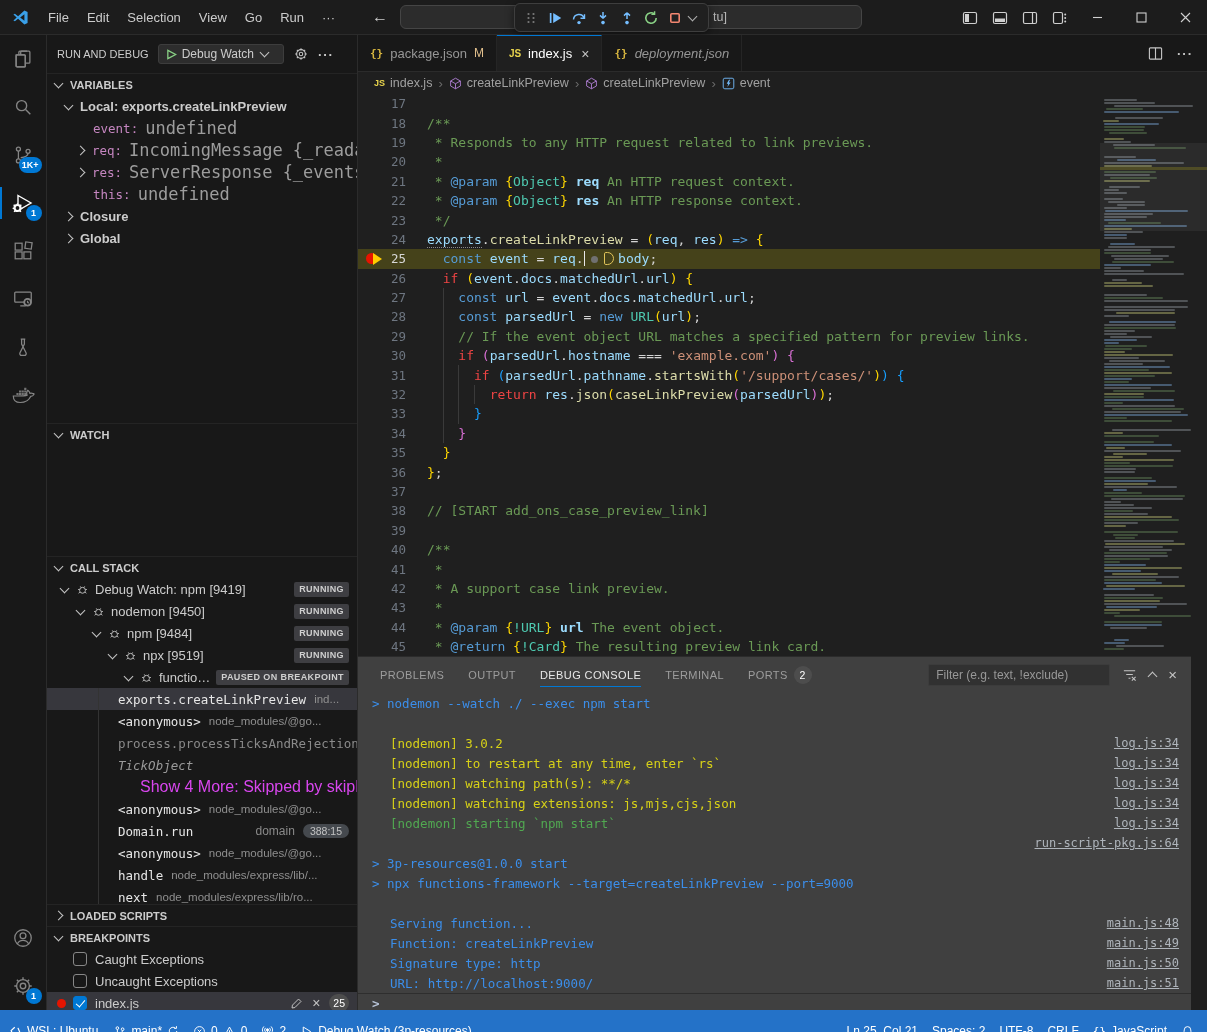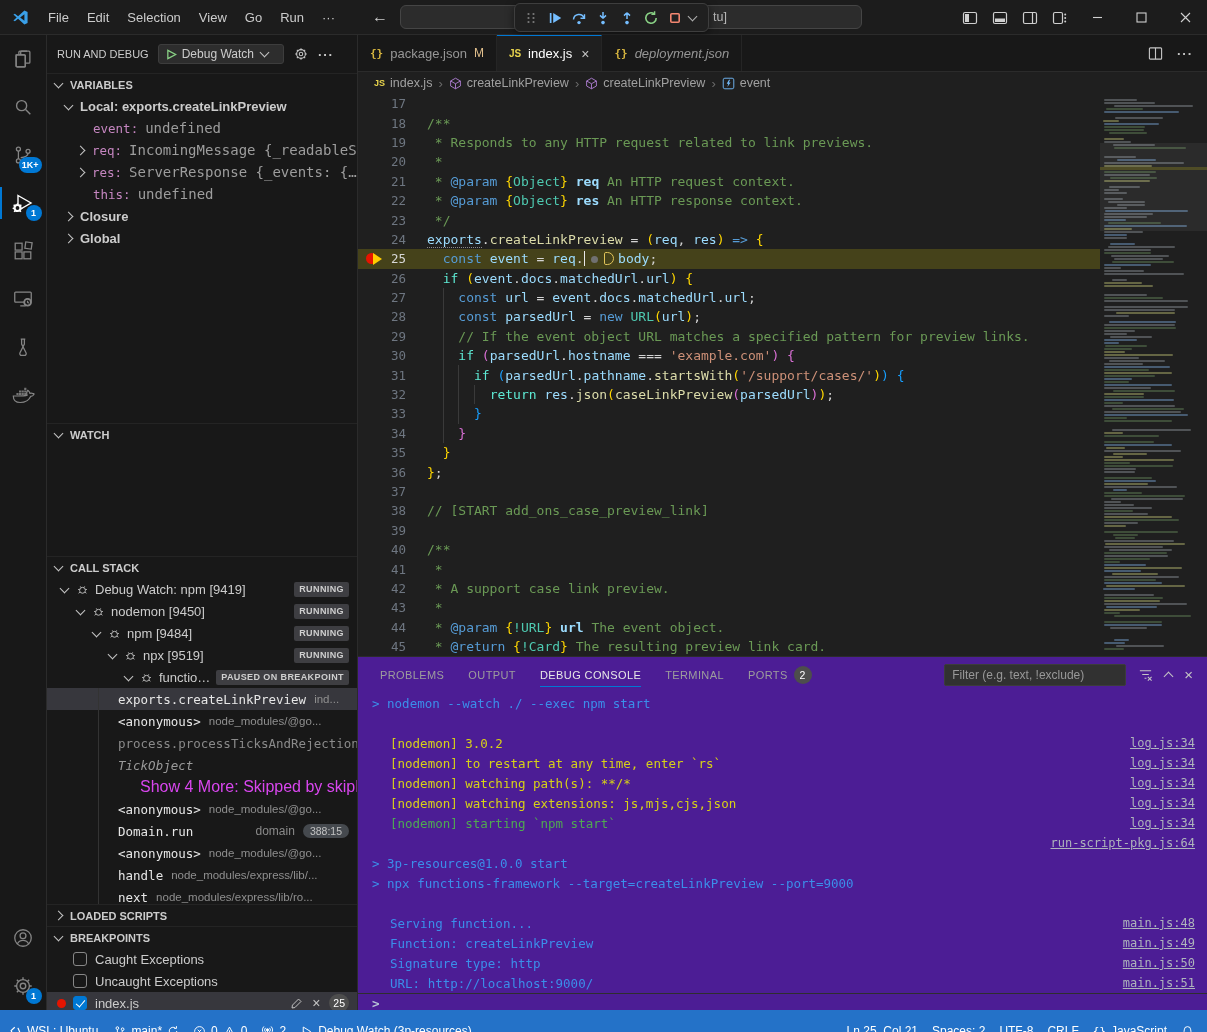--- a/index.html
+++ b/index.html
@@ -51,21 +51,21 @@
   .sec-header { position:absolute; left:0; right:0; height:22px; display:flex; align-items:center;
     padding-left:6px; font-size:11px; font-weight:700; color:#cccccc; background:#181818;
     border-top:1px solid #242424; }
   .chev { width:7px; height:7px; border-right:1.4px solid #c5c5c5; border-bottom:1.4px solid #c5c5c5;
     display:inline-block; flex:none; }
   .chev.down { transform:rotate(45deg); margin:-2px 8px 0 2px; }
   .chev.right { transform:rotate(-45deg); margin:0 8px 0 2px; }
   .sb-row { height:22px; display:flex; align-items:center; font-size:13px; white-space:nowrap;
     overflow:hidden; color:#cccccc; }
   .var-name { color:#c586c0; font-family:"DejaVu Sans Mono", monospace; font-size:12.5px; }
-  .var-val  { color:#9d9d9d; font-family:"DejaVu Sans Mono", monospace; font-size:14px; margin-left:7px; }
+  .var-val  { color:#9d9d9d; font-family:"DejaVu Sans Mono", monospace; font-size:17px; margin-left:7px; }
   .scope-b  { font-weight:700; color:#cccccc; }
   .cs-badge { margin-left:auto; margin-right:8px; background:#3e3e42; color:#cfcfcf; font-size:9px;
     letter-spacing:.4px; padding:2.5px 5px; border-radius:2px; flex:none; font-weight:600; }
   .cs-name { font-family:"DejaVu Sans Mono", monospace; font-size:12.5px; color:#e6e6e6; }
   .cs-path { color:#8f8f8f; font-size:11.5px; margin-left:8px; overflow:hidden; text-overflow:ellipsis; }
   .cs-sel { background:#37373d; }
   .cs-dim .cs-name { color:#8a8a8a; }
   .cs-it .cs-name { font-style:italic; color:#9a9a9a; }
   .cs-link { color:#d946ef; font-size:16px; }
   .cs-pill { background:#45494e; color:#c2c2c2; font-size:10.5px; border-radius:9px; padding:1px 7px; margin:0 8px 0 8px; }
@@ -104,37 +104,37 @@
   .code-line { position:relative; height:19.4px; display:flex; align-items:center; white-space:pre; }
   .code-line .ln { width:48px; text-align:right; color:#6e7681; flex:none; font-size:12.5px; }
   .code-line .lcode { margin-left:21px; position:relative; z-index:1; }
   .code-line.cur { background:#45421a; }
   .code-line.cur .ln { color:#d7d7d7; }
   .code-line.cur::before { content:""; position:absolute; left:8px; top:4px; width:11px; height:11px;
     border-radius:50%; background:#e51400; }
   .code-line.cur::after { content:""; position:absolute; left:15px; top:3.5px; width:0; height:0;
     border-left:9px solid #ffcc00; border-top:6px solid transparent; border-bottom:6px solid transparent; }
   .guide { position:absolute; top:0; bottom:0; width:1px; background:#3a3a3a; z-index:0; }
-  .tk-w{color:#d4d4d4} .tk-kb{color:#569cd6} .tk-kp{color:#5eead4} .tk-v{color:#9cdcfe}
+  .tk-w{color:#d4d4d4} .tk-kb{color:#569cd6} .tk-kp{color:#ef4444} .tk-v{color:#9cdcfe}
   .tk-fn{color:#dcdcaa} .tk-ty{color:#4ec9b0} .tk-s{color:#ce9178} .tk-c{color:#6a9955}
   .tk-bY{color:#ffd700} .tk-bP{color:#da70d6} .tk-bB{color:#179fff}
   .tk-vb{color:#9cdcfe; font-weight:700}
   .tk-hint{color:#9cdcfe; border-bottom:1px dotted #8a8a8a}
   .cursor { display:inline-block; width:1.5px; height:15px; background:#e8e8e8; vertical-align:-3px; }
   .sdot { display:inline-block; width:7px; height:7px; border-radius:50%; background:#707070; margin:0 4px 0 6px; }
   .dicon { display:inline-block; width:10px; height:13px; border:1.7px solid #e2c55a;
     border-radius:2px 7px 7px 2px; margin:0 4px 0 2px; vertical-align:-2px; }
 
   .minimap { position:absolute; right:0; top:59px; width:107px; bottom:354px; background:#1f1f1f; overflow:hidden; }
   .mm-line { position:absolute; height:2px; border-radius:1px; }
   .mm-band { position:absolute; left:0; right:0; height:3px; background:#45421a; }
   .mm-slider { position:absolute; left:0; right:0; background:rgba(255,255,255,0.055); }
 
   
-  .panel { position:absolute; left:0; right:0; bottom:0; height:354px; background:#4c1d95; border-top:1px solid #2b2b2b; }
+  .panel { position:absolute; left:0; right:16px; bottom:0; height:354px; background:#404040; border-top:1px solid #2b2b2b; }
   .panel-tabs { height:35px; display:flex; align-items:center; padding-left:22px; }
   .ptab { font-size:11px; letter-spacing:.4px; color:#9d9d9d; margin-right:24px; height:35px;
     display:flex; align-items:center; gap:6px; position:relative; }
   .ptab.active { color:#e7e7e7; }
   .ptab.active::after { content:""; position:absolute; left:0; right:0; bottom:5px; height:1.5px; background:#0078d4; }
   .ptab .num-badge { background:#4d4d4d; }
   .panel-right { margin-left:auto; display:flex; align-items:center; gap:12px; padding-right:14px; }
   .filter-box { width:182px; height:22px; background:#313131; border:1px solid #3c3c3c; border-radius:2px;
     color:#989898; font-size:12px; display:flex; align-items:center; padding:0 7px; }
   .panel-ico { color:#c5c5c5; display:flex; align-items:center; }

